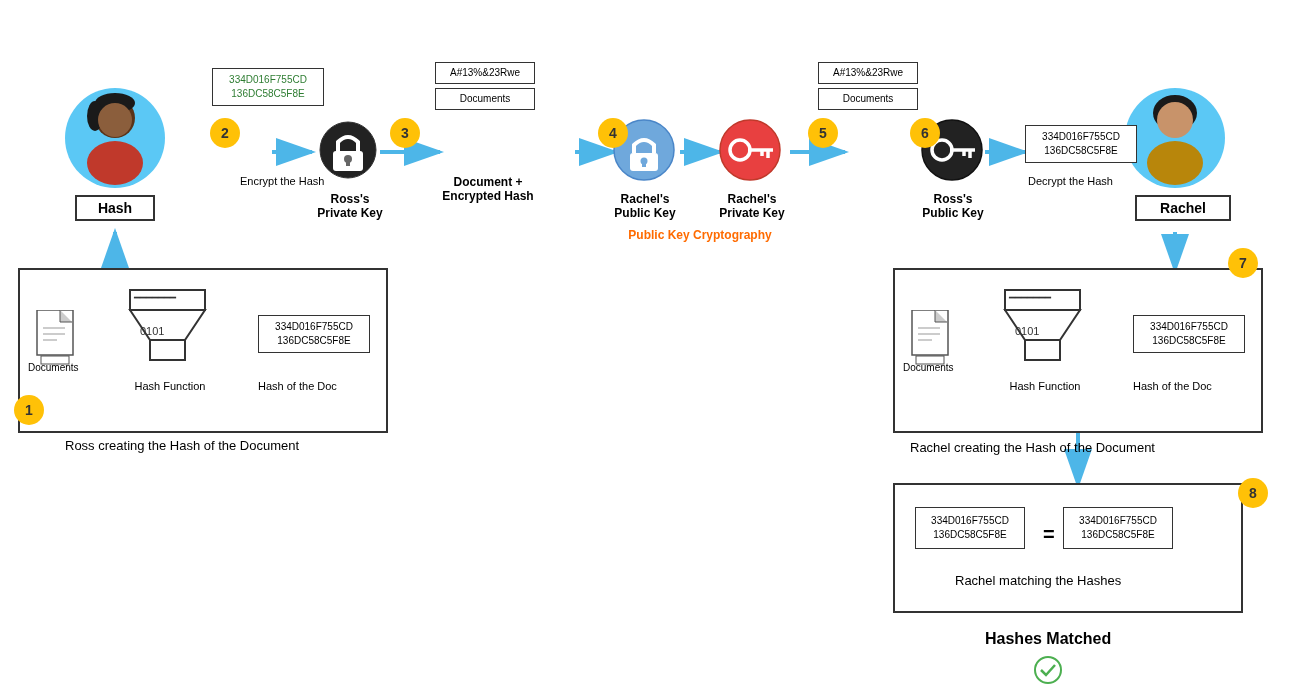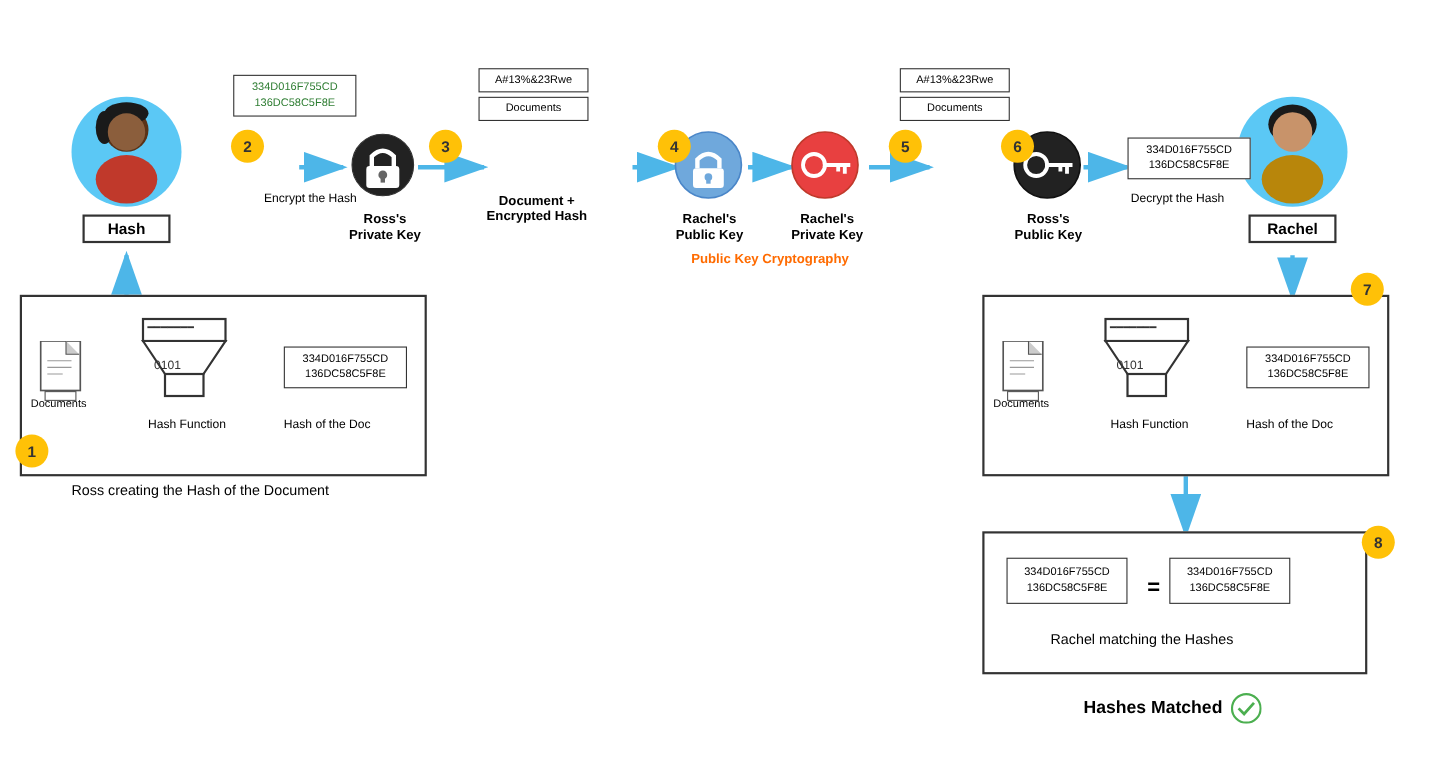--- a/index.html
+++ b/index.html
@@ -142,21 +142,21 @@
     <svg width="100" height="100" viewBox="0 0 100 100">
 
       <ellipse cx="50" cy="25" rx="22" ry="18" fill="#1a1a1a"></ellipse>
 
       <circle cx="50" cy="32" r="18" fill="#c8936a"></circle>
 
       <ellipse cx="50" cy="75" rx="28" ry="22" fill="#b8860b"></ellipse>
     </svg>
   </div>
 
-  <div class="person-box" style="left:1135px;top:195px;width:80px;">
+  <div class="person-box" style="left:1135px;top:195px;width:96px;">
     <span>Rachel</span>
   </div>
 
   <div class="step-circle" style="left:14px;top:395px;">
     <span>1</span>
   </div>
 
   <div style="position:absolute;left:18px;top:268px;width:370px;height:165px;border:2px solid #333;background:white;">
 
     <svg style="position:absolute;left:15px;top:40px;" width="45" height="55">
@@ -334,20 +334,21 @@
     </div>
     <span style="position:absolute;left:110px;top:110px;font-size:11px;text-align:center;width:80px;">Hash Function</span>
 
     <div class="hash-box" style="left:238px;top:45px;width:112px;padding:4px 6px;">
       <div style="font-size:10px;">334D016F755CD</div>
       <div style="font-size:10px;">136DC58C5F8E</div>
     </div>
     <span style="position:absolute;left:238px;top:110px;font-size:11px;">Hash of the Doc</span>
   </div>
 
+  <span style="position:absolute;left:910px;top:440px;font-size:13px;">Rachel creating the Hash of the Document</span>
 
   <div class="step-circle" style="left:1238px;top:478px;">
     <span>8</span>
   </div>
 
   <div style="position:absolute;left:893px;top:483px;width:350px;height:130px;border:2px solid #333;background:white;">
 
     <div class="hash-box" style="left:20px;top:22px;width:110px;padding:6px;">
       <div style="font-size:10px;">334D016F755CD</div>
       <div style="font-size:10px;">136DC58C5F8E</div>
@@ -356,21 +357,21 @@
     <span style="position:absolute;left:148px;top:38px;font-size:20px;font-weight:bold;">=</span>
 
     <div class="hash-box" style="left:168px;top:22px;width:110px;padding:6px;">
       <div style="font-size:10px;">334D016F755CD</div>
       <div style="font-size:10px;">136DC58C5F8E</div>
     </div>
 
     <span style="position:absolute;left:60px;top:88px;font-size:13px;text-align:center;">Rachel matching the Hashes</span>
   </div>
 
-  <div style="position:absolute;left:985px;top:630px;display:flex;align-items:center;gap:8px;">
+  <div style="position:absolute;left:985px;top:630px;display:flex;align-items:center;gap:8px;flex-direction:column;">
     <span style="font-size:16px;font-weight:bold;">Hashes Matched</span>
     <svg width="28" height="28" viewBox="0 0 28 28">
       <circle cx="14" cy="14" r="13" fill="white" stroke="#4CAF50" stroke-width="2"></circle>
       <polyline points="7,14 12,19 21,9" fill="none" stroke="#4CAF50" stroke-width="2.5"></polyline>
     </svg>
   </div>
 
 </div>
 
 </body></html>

